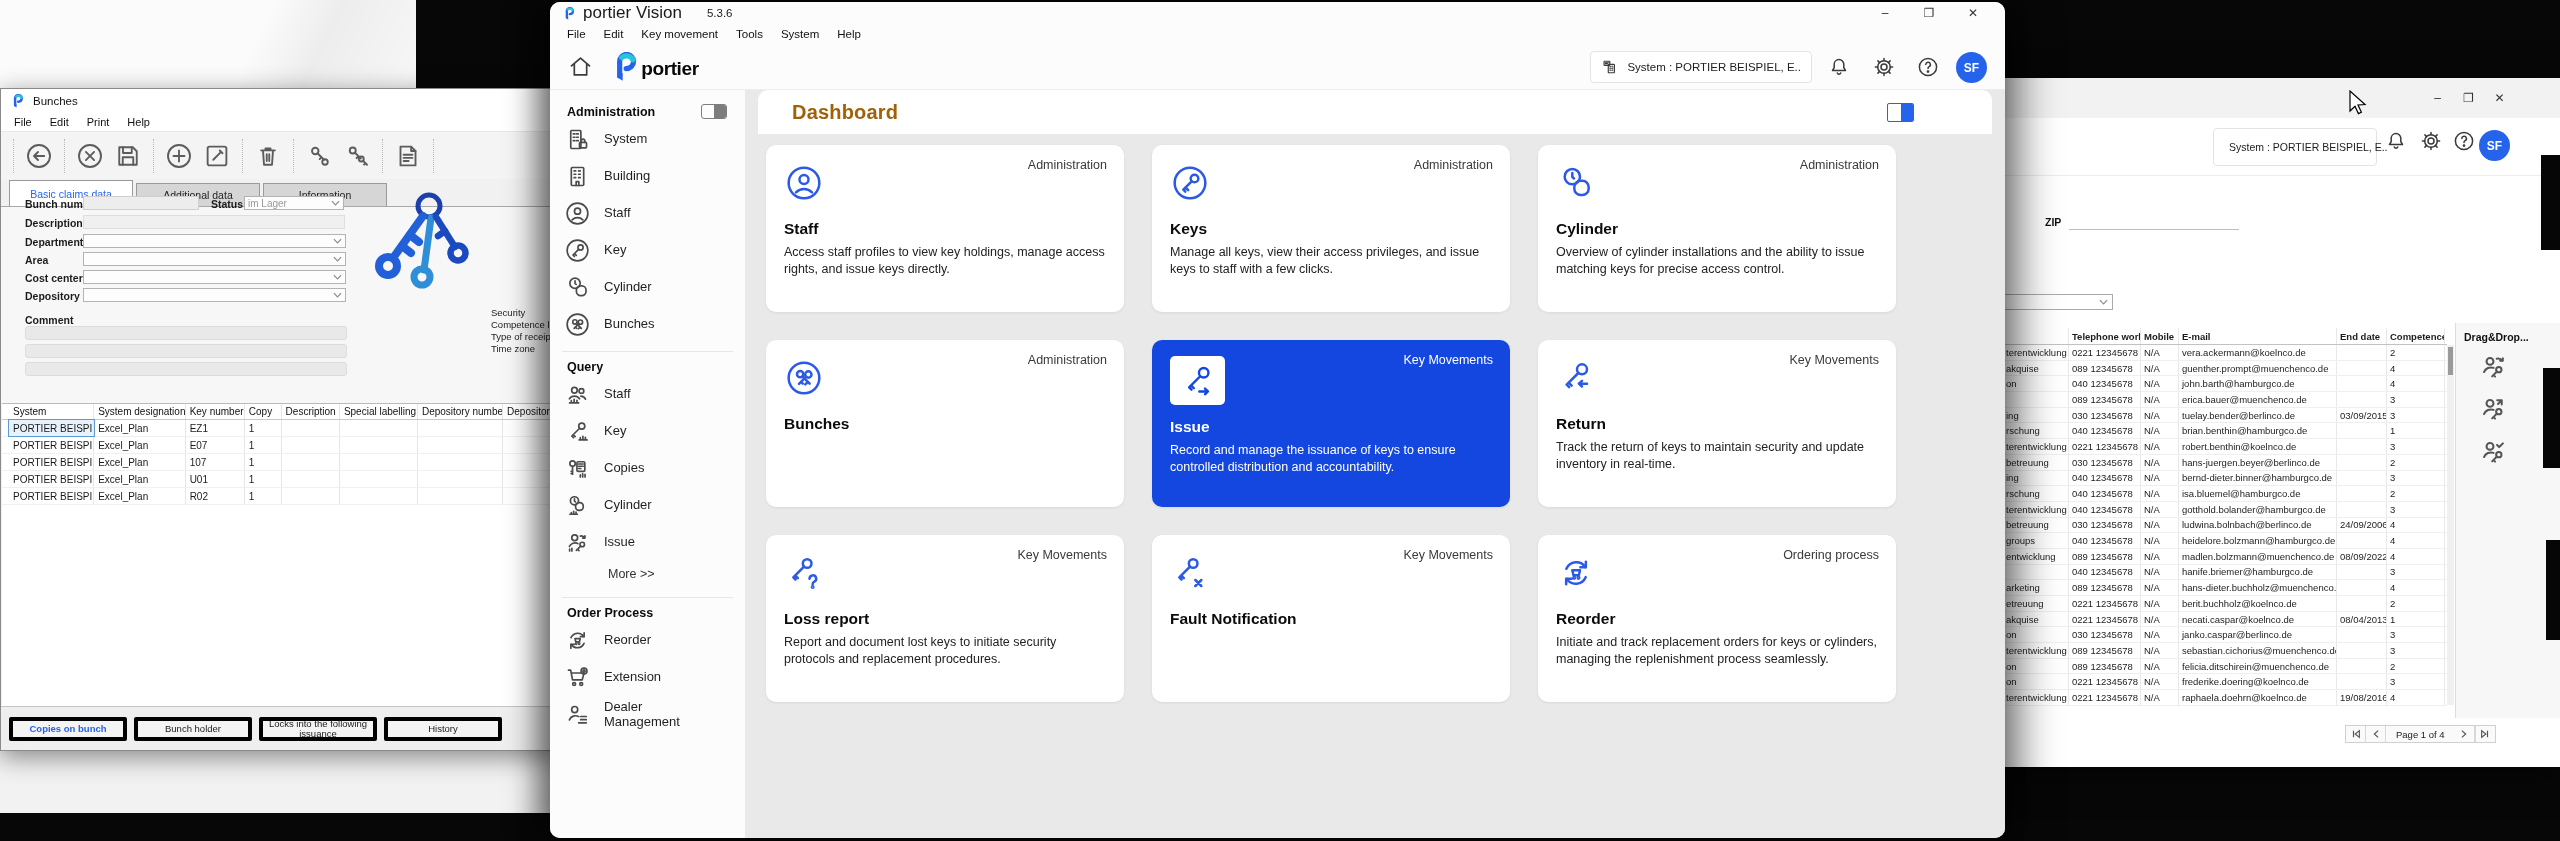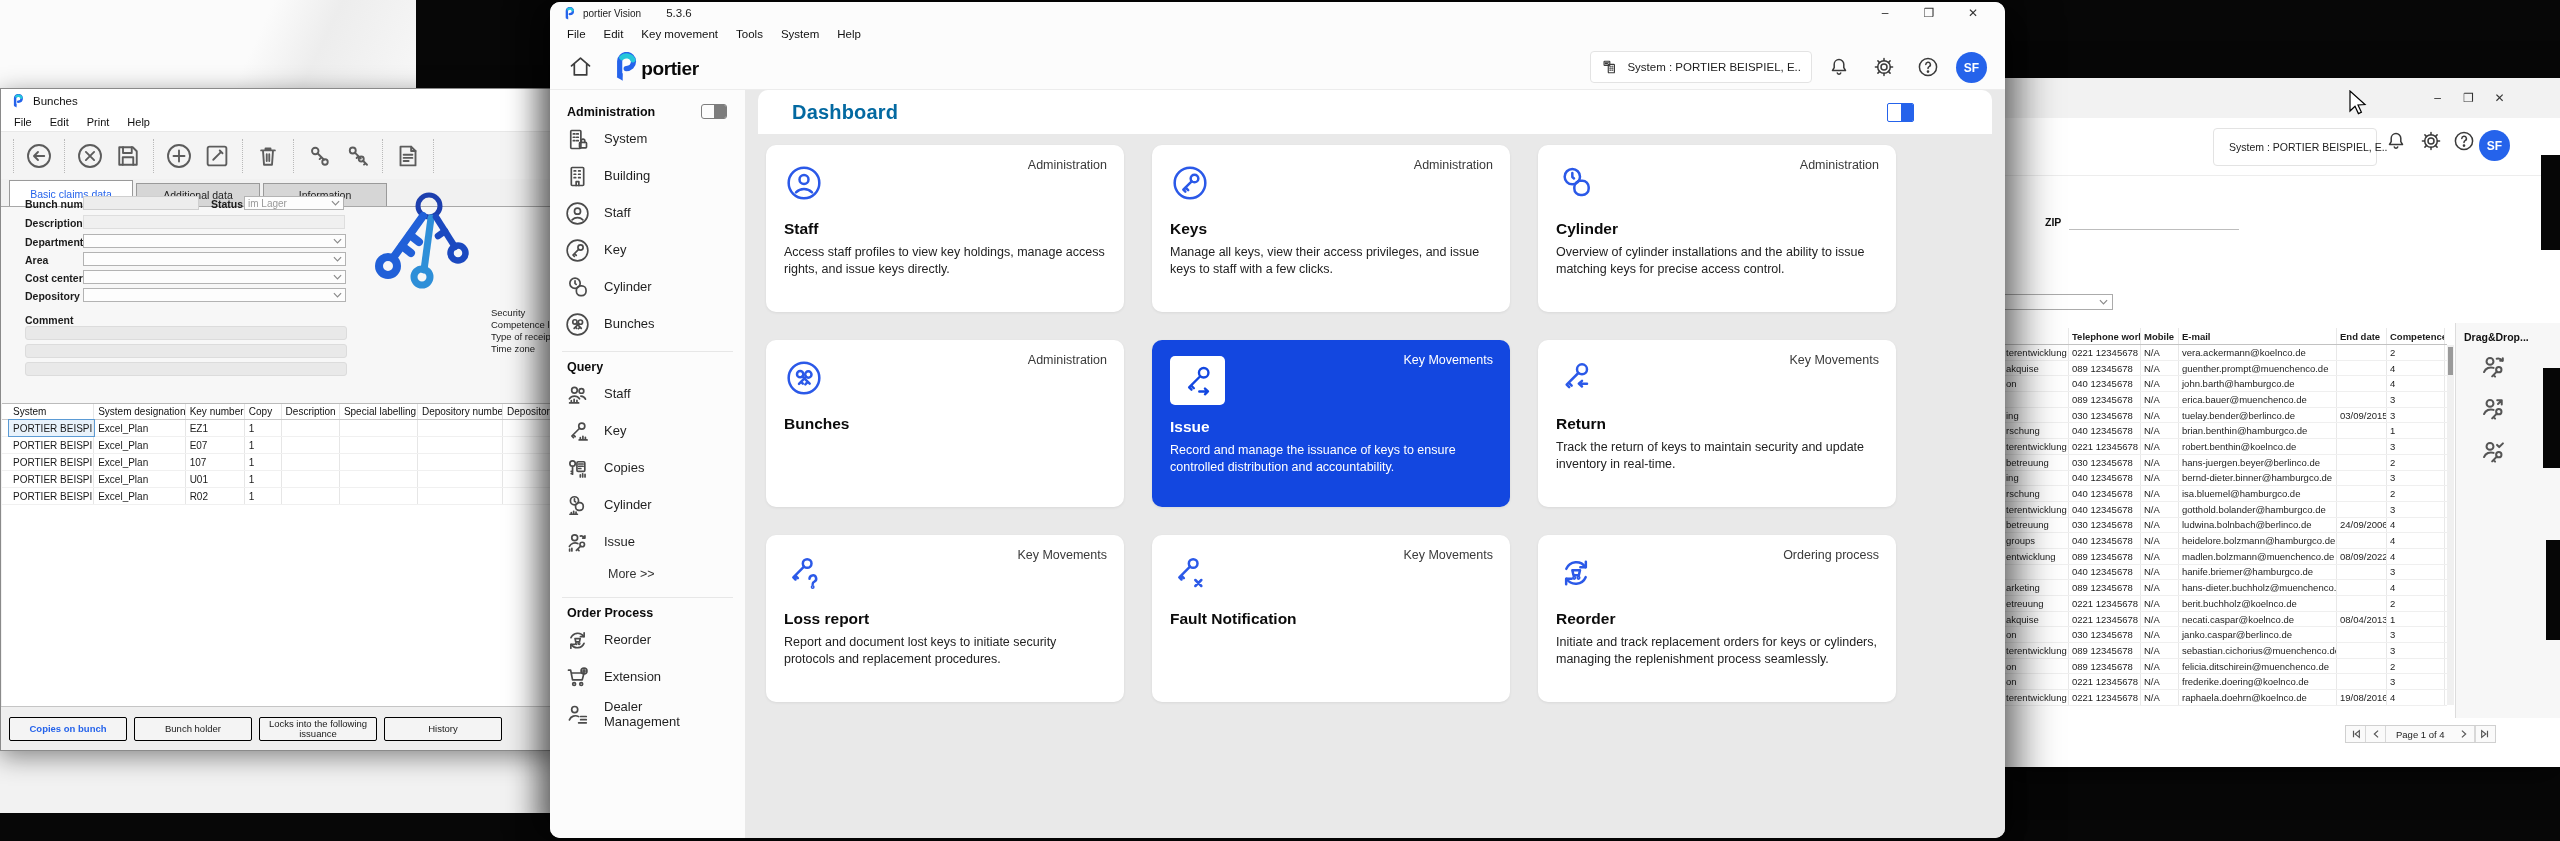--- a/index.html
+++ b/index.html
@@ -30,26 +30,26 @@
 .fcombo{position:absolute;height:14px;background:#fdfdfd;border:1px solid #b3b3b3;display:flex;align-items:center;justify-content:space-between;padding:0 3px;font-size:10px;color:#999}
 .fcombo .chev{width:9px;height:6px}
 .ccomment{position:absolute;left:24px;width:322px;height:14px;background:#e9e9e9;border:1px solid #dcdcdc;border-radius:3px}
 .sidefrag{position:absolute;left:490px;font-size:9.5px;color:#222;white-space:nowrap}
 .b-table{position:absolute;left:1px;top:314px;width:554px;height:303px;background:#fff;border-top:1px solid #bbb;overflow:hidden;font-size:10px;color:#1a1a1a}
 .bt-row{display:flex;height:17px;align-items:center;border-bottom:1px solid #f0f0f0}
 .bt-row.head{height:16px;border-bottom:1px solid #c9c9c9;color:#111}
 .bt-cell{padding:0 4px;white-space:nowrap;overflow:hidden;border-right:1px solid #e6e6e6;height:100%;display:flex;align-items:center}
 .bt-cell.sel{outline:1px solid #5b9bd5;background:#e8f2fb}
 .b-footer{position:absolute;left:0;bottom:0;width:556px;height:44px;background:#efefef;border-top:1px solid #c5c5c5;display:flex;align-items:center;padding-left:8px;gap:7px}
-.b-fbtn{width:118px;height:24px;background:#f4f4f4;border:1px solid #000000;font-size:9.5px;color:#1a1a1a;display:flex;align-items:center;justify-content:center;text-align:center;line-height:1.05;border-radius:2px;cursor:default}
+.b-fbtn{width:118px;height:24px;background:#f4f4f4;border:4px solid #000000;font-size:9.5px;color:#1a1a1a;display:flex;align-items:center;justify-content:center;text-align:center;line-height:1.05;border-radius:2px;cursor:default}
 .b-fbtn.active{color:#2563eb;font-weight:bold}
 
 #win-main{left:550px;top:2px;width:1455px;height:836px;background:#f0f0f0;border-radius:10px;overflow:hidden;z-index:5;box-shadow:-14px 0 30px rgba(0,0,0,.5),14px 10px 40px rgba(0,0,0,.55)}
 .m-titlebar{height:22px;background:#fcfcfc;display:flex;align-items:center;padding-left:13px;gap:7px;position:relative}
-.m-title{font-size:10px;color:#1a1a1a}
+.m-title{font-size:17px;color:#1a1a1a}
 .m-ver{font-size:11.5px;color:#1a1a1a;margin-left:18px}
 .winctrls{position:absolute;right:10px;top:0;height:22px;display:flex}
 .winctrls span{width:44px;height:22px;display:flex;align-items:center;justify-content:center;font-size:12px;color:#333;cursor:default}
 .m-menubar{height:20px;background:#fcfcfc;display:flex;align-items:center;padding-left:8px}
 .m-menubar .mitem{font-size:11.5px;color:#111;padding:0 9px;cursor:default}
 .m-appbar{height:46px;background:#fcfcfc;border-bottom:1px solid #ececec;position:relative;display:flex;align-items:center}
 .home{width:27px;height:27px;color:#3c3c3c;margin-left:17px}
 .logo{margin-left:17px;height:30px}
 .sysbtn{position:absolute;left:1040px;top:7px;width:222px;height:32px;border:1px solid #e3e3e3;border-radius:4px;background:#fff;display:flex;align-items:center;gap:8px;padding:0 10px;cursor:default}
 .sysbtn .lbl{font-size:11.5px;color:#222;white-space:nowrap}
@@ -60,21 +60,21 @@
 .sb-h{display:flex;align-items:center;justify-content:space-between;padding:0 18px 0 17px;font-size:12.5px;font-weight:bold;color:#0c0c0c;margin:4px 0 2px}
 .sb-toggle{width:26px;height:15px;border:1.5px solid #7d7d7d;border-radius:3px;overflow:hidden;display:flex;cursor:default}
 .sb-toggle i{flex:1}.sb-toggle i:last-child{background:#7d7d7d}
 .sb-item{display:flex;align-items:center;height:37px;padding-left:14px;cursor:default}
 .sb-item .ic{width:27px;height:27px;color:#4b4b4b}
 .sb-item .lbl{margin-left:13px;font-size:13px;color:#1f1f1f;line-height:1.1}
 .sb-more{font-size:12.5px;color:#333;padding:6px 0 8px 58px;cursor:default}
 .sb-div{border-top:1px solid #e7e7e7;margin:8px 12px}
 .content{flex:1;background:#e9e9e9;position:relative}
 .content-head{position:absolute;left:12px;right:13px;top:0;height:44px;background:#fff;border-radius:10px 10px 0 0;display:flex;align-items:center;justify-content:space-between;padding:0 78px 0 34px}
-.content-head h1{font-size:20px;font-weight:600;color:#0369a1;letter-spacing:.2px}
+.content-head h1{font-size:20px;font-weight:600;color:#a16207;letter-spacing:.2px}
 .view-toggle{width:27px;height:19px;border:1.5px solid #2563eb;border-radius:2px;display:flex;overflow:hidden;background:#fff;cursor:default}
 .view-toggle i{flex:1}.view-toggle i:last-child{background:#2563eb}
 .cards{position:absolute;left:20px;top:55px;display:grid;grid-template-columns:repeat(3,358px);grid-auto-rows:167px;gap:28px}
 .card{position:relative;background:#fff;border-radius:10px;box-shadow:0 1px 3px rgba(0,0,0,.07);padding:14px 18px;cursor:default}
 .card .cat{position:absolute;top:13px;right:17px;font-size:12.5px;color:#3a3a3a}
 .card .cicon{width:40px;height:40px;color:#2b59e8;margin-top:4px}
 .card .ctitle{margin-top:13px;font-size:15.5px;font-weight:bold;color:#0b0b0b}
 .card .cdesc{margin-top:6px;font-size:12.5px;color:#222;line-height:1.35;max-width:324px}
 .card.hl{background:#1347e0}
 .card.hl .cat,.card.hl .ctitle,.card.hl .cdesc{color:#fff}

